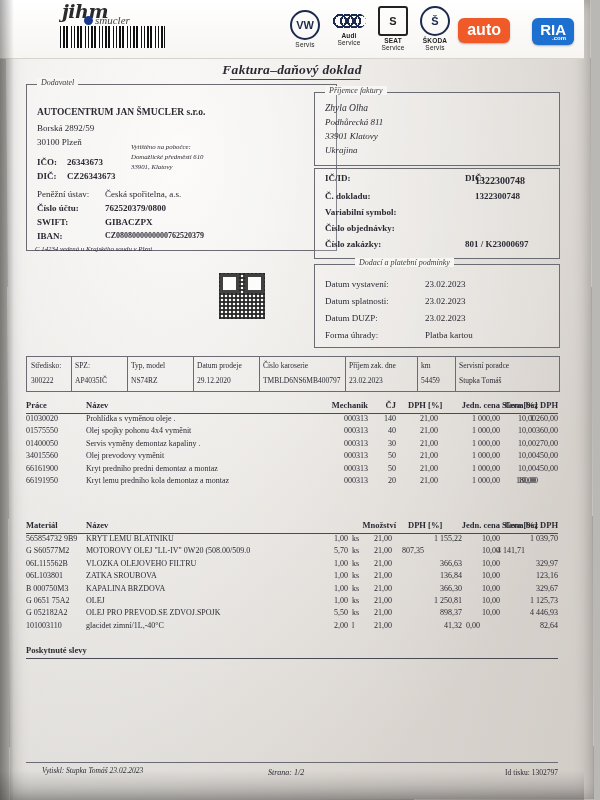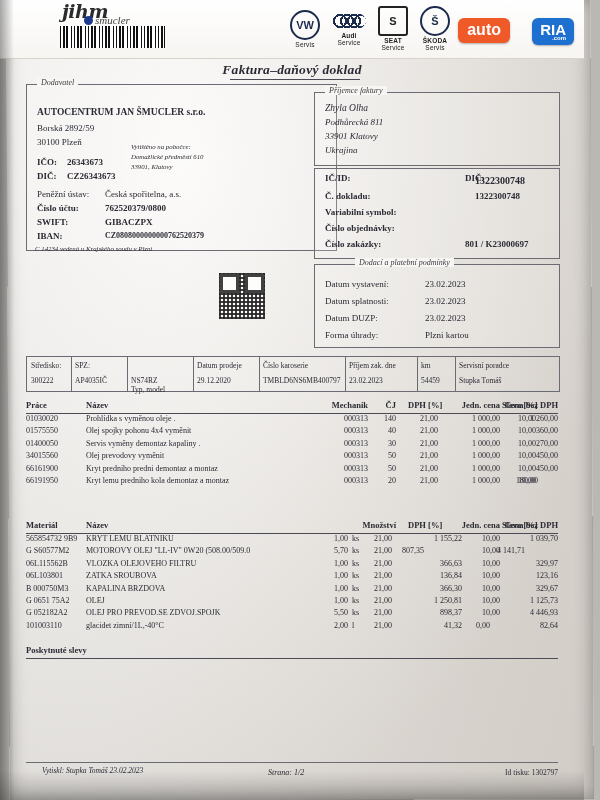--- a/index.html
+++ b/index.html
@@ -309,35 +309,35 @@
 
     <div class="box terms">
       <div class="box-legend" style="left:40px;">Dodací a platební podmínky</div>
       <div class="ln" style="left:10px; top:14px;">Datum vystavení:</div>
       <div class="ln" style="left:110px; top:14px;">23.02.2023</div>
       <div class="ln" style="left:10px; top:31px;">Datum splatnosti:</div>
       <div class="ln" style="left:110px; top:31px;">23.02.2023</div>
       <div class="ln" style="left:10px; top:48px;">Datum DUZP:</div>
       <div class="ln" style="left:110px; top:48px;">23.02.2023</div>
       <div class="ln" style="left:10px; top:65px;">Forma úhrady:</div>
-      <div class="ln" style="left:110px; top:65px;">Plzni kartou</div>
+      <div class="ln" style="left:110px; top:65px;">Platba kartou</div>
     </div>
 
     <div class="vehicle">
       <div class="vsep" style="left:44px;"></div>
       <div class="vsep" style="left:100px;"></div>
       <div class="vsep" style="left:166px;"></div>
       <div class="vsep" style="left:232px;"></div>
       <div class="vsep" style="left:318px;"></div>
       <div class="vsep" style="left:390px;"></div>
       <div class="vsep" style="left:428px;"></div>
 
       <div class="cell" style="left:4px; top:4px;">Středisko:</div>
       <div class="cell" style="left:48px; top:4px;">SPZ:</div>
-      <div class="cell" style="left:104px; top:4px;margin-top:24px;">Typ, model</div>
+      <div class="cell" style="left:104px; top:4px;">Typ, model</div>
       <div class="cell" style="left:170px; top:4px;">Datum prodeje</div>
       <div class="cell" style="left:236px; top:4px;">Číslo karoserie</div>
       <div class="cell" style="left:322px; top:4px;">Příjem zak. dne</div>
       <div class="cell" style="left:394px; top:4px;">km</div>
       <div class="cell" style="left:432px; top:4px;">Servisní poradce</div>
 
       <div class="cell" style="left:4px; top:19px;">300222</div>
       <div class="cell" style="left:48px; top:19px;">AP4035IČ</div>
       <div class="cell" style="left:104px; top:19px;">NS74RZ</div>
       <div class="cell" style="left:170px; top:19px;">29.12.2020</div>
@@ -510,21 +510,21 @@
             <span style="left: 470px; width: 62px; text-align: right;"></span>
             <span style="left: 470px; width: 62px; text-align: right;">4 446,93</span>
           </div>
           <div class="row">
             <span style="left: 0px;">101003110</span>
             <span style="left: 60px;">glacidet zimní/1L,-40°C</span>
             <span style="left: 286px; width: 36px; text-align: right;">2,00</span>
             <span style="left: 326px; width: 16px; text-align: left;">l</span>
             <span style="left: 336px; width: 30px; text-align: right;">21,00</span>
             <span style="left: 376px; width: 60px; text-align: right;">41,32</span>
-            <span style="left: 440px; width: 34px; text-align: center;">0,00</span>
+            <span style="left: 440px; width: 34px; text-align: left;">0,00</span>
             <span style="left: 470px; width: 62px; text-align: right;"></span>
             <span style="left: 470px; width: 62px; text-align: right;">82,64</span>
           </div>
         </div>
     </div>
 
     <div class="tbl" style="top:645px;">
       <div class="hdr">
         <span class="c-code">Poskytnuté slevy</span>
       </div>

